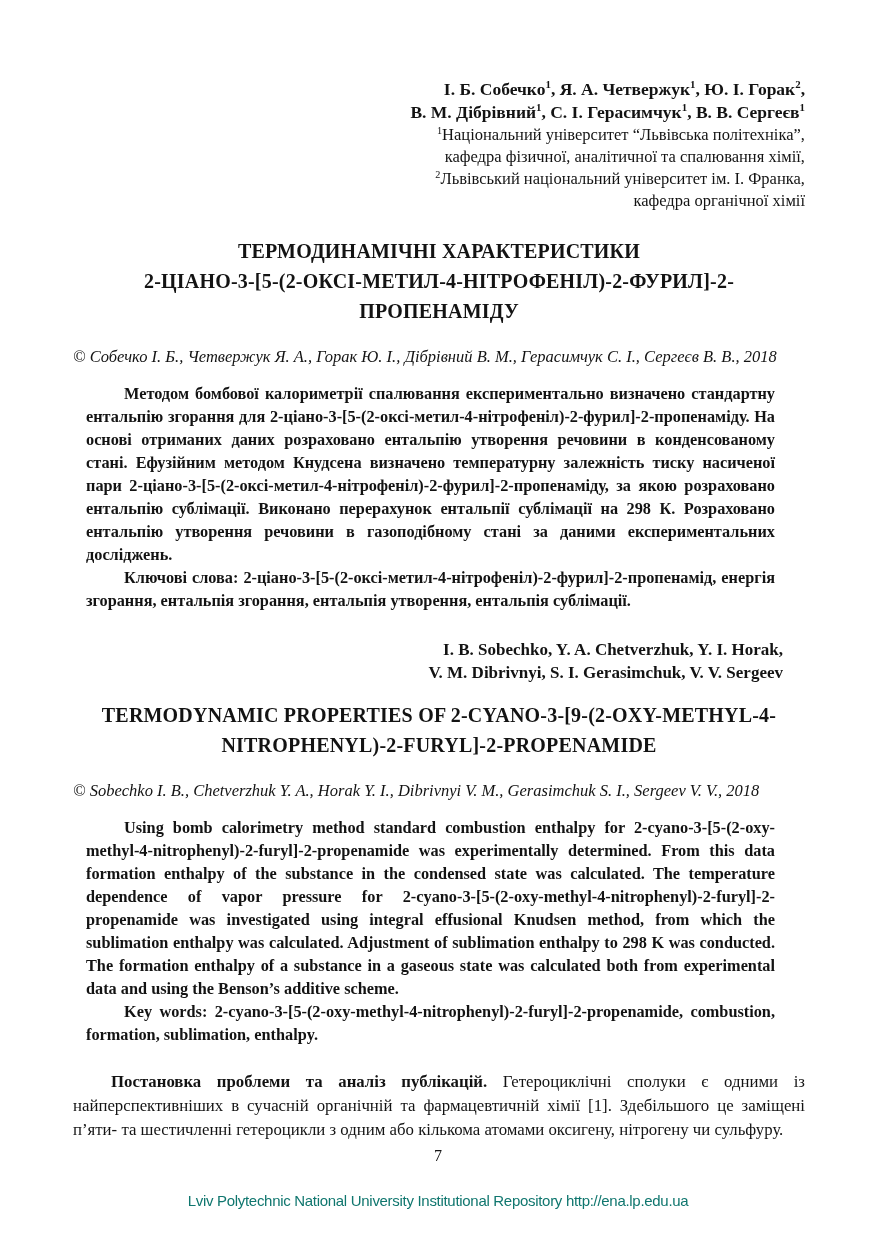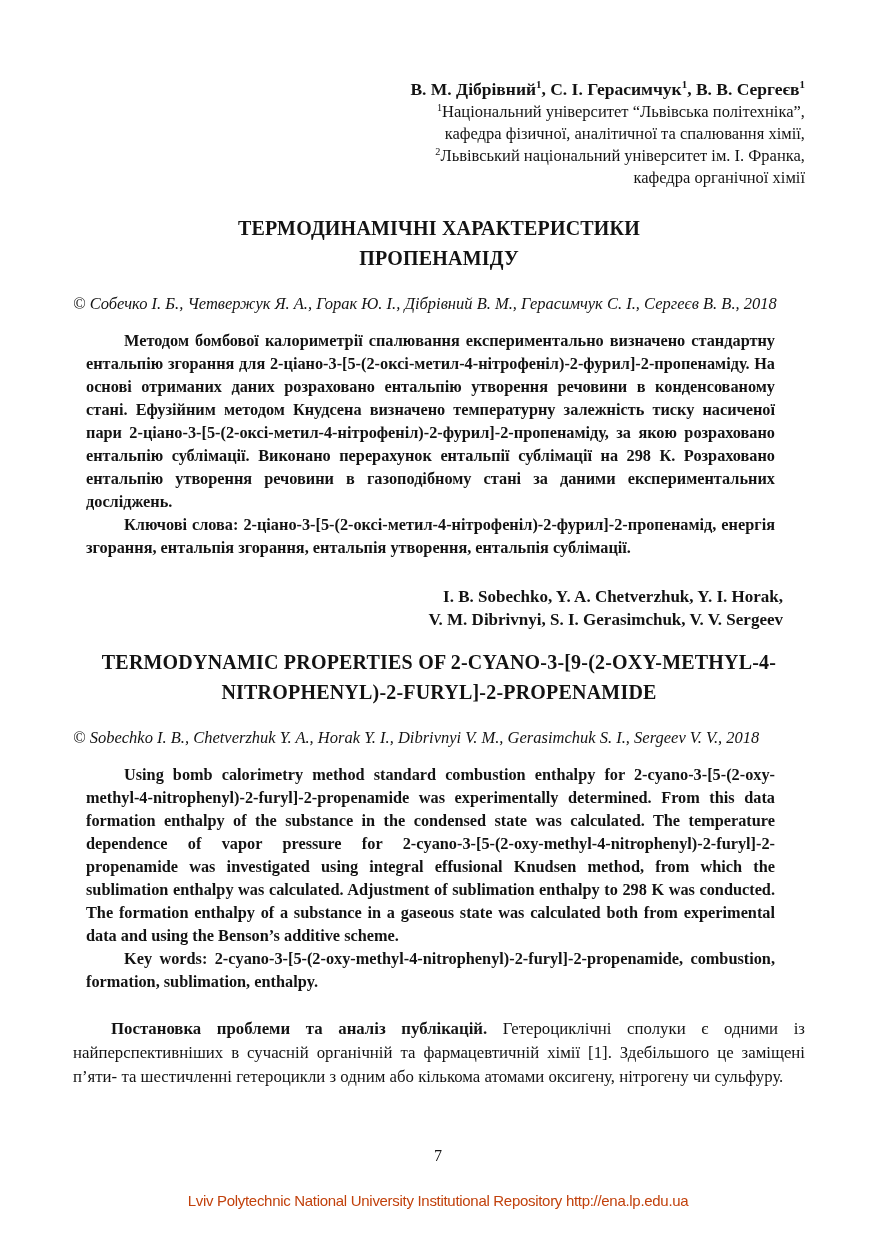--- a/index.html
+++ b/index.html
@@ -72,42 +72,44 @@
     font-size:16px;
     line-height:20px;
   }
   .repo-footer {
     position:absolute;
     top:1192px; left:0; right:0;
     text-align:center;
     font-family:"Liberation Sans", "DejaVu Sans", sans-serif;
     font-size:15px;
     letter-spacing:-0.3px;
-    color:#c2410c;
+    color:#0f766e;
   }
 </style>
 </head>
 <body>
 
 <div class="page">
   <div class="content">
 
     <div class="authors-ua">
+      <div><span>І. Б. Собечко</span><sup>1</sup><span>, Я. А. Четвержук</span><sup>1</sup><span>, Ю. І. Горак</span><sup>2</sup><span>,</span></div>
       <div><span>В. М. Дібрівний</span><sup>1</sup><span>, С. І. Герасимчук</span><sup>1</sup><span>, В. В. Сергеєв</span><sup>1</sup></div>
     </div>
 
     <div class="affiliations">
       <div><sup>1</sup><span>Національний університет “Львівська політехніка”,</span></div>
       <div><span>кафедра фізичної, аналітичної та спалювання хімії,</span></div>
       <div><sup>2</sup><span>Львівський національний університет ім. І. Франка,</span></div>
       <div><span>кафедра органічної хімії</span></div>
     </div>
 
     <div class="title-ua">
       <div>ТЕРМОДИНАМІЧНІ ХАРАКТЕРИСТИКИ</div>
+      <div>2-ЦІАНО-3-[5-(2-ОКСІ-МЕТИЛ-4-НІТРОФЕНІЛ)-2-ФУРИЛ]-2-</div>
       <div>ПРОПЕНАМІДУ</div>
     </div>
 
     <div class="copyright">© Собечко І. Б., Четвержук Я. А., Горак Ю. І., Дібрівний В. М., Герасимчук С. І., Сергеєв В. В., 2018</div>
 
     <div class="abstract">
       <p>Методом бомбової калориметрії спалювання експериментально визначено стандартну ентальпію згорання для 2-ціано-3-[5-(2-оксі-метил-4-нітрофеніл)-2-фурил]-2-пропенаміду. На основі отриманих даних розраховано ентальпію утворення речовини в конденсованому стані. Ефузійним методом Кнудсена визначено температурну залежність тиску насиченої пари 2-ціано-3-[5-(2-оксі-метил-4-нітрофеніл)-2-фурил]-2-пропенаміду, за якою розраховано ентальпію сублімації. Виконано перерахунок ентальпії сублімації на 298 К. Розраховано ентальпію утворення речовини в газоподібному стані за даними експериментальних досліджень.</p>
       <p>Ключові слова: 2-ціано-3-[5-(2-оксі-метил-4-нітрофеніл)-2-фурил]-2-пропенамід, енергія згорання, ентальпія згорання, ентальпія утворення, ентальпія сублімації.</p>
     </div>
 

